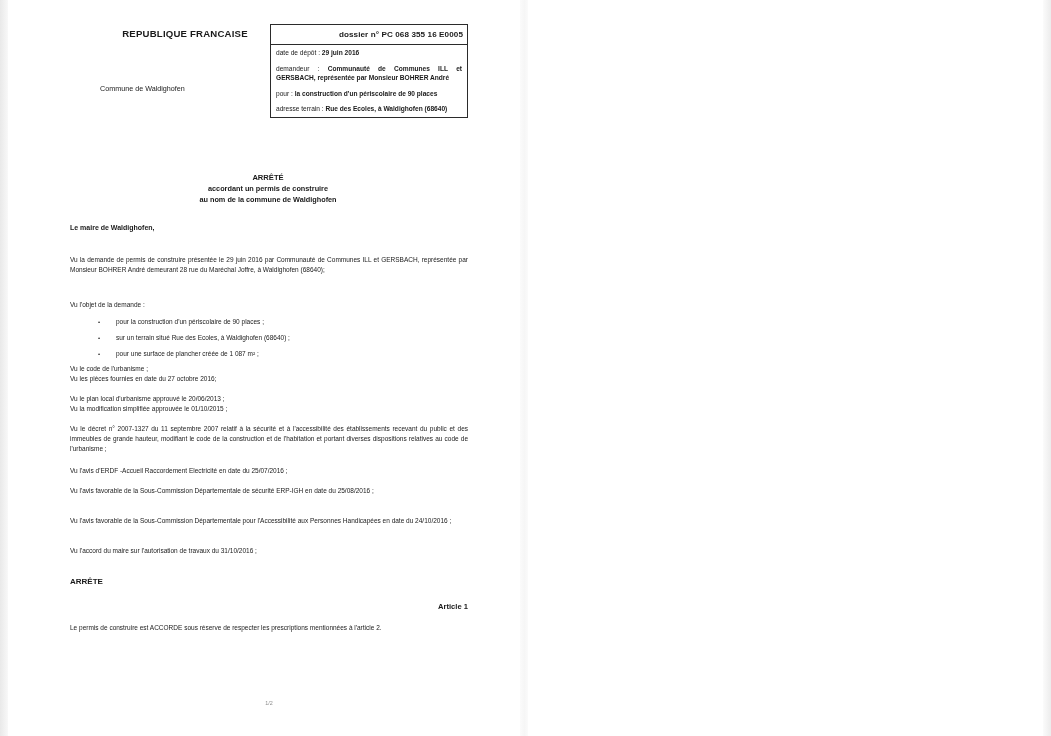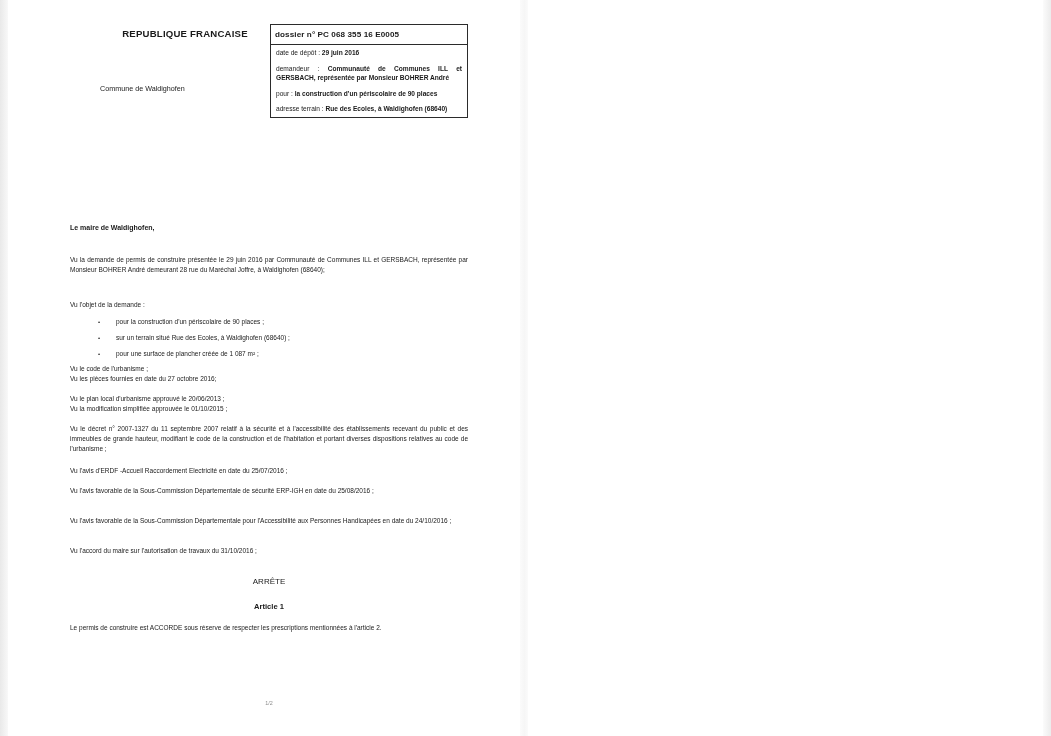--- a/index.html
+++ b/index.html
@@ -61,21 +61,21 @@
   }
 
   
   #dossier-box {
     left: 262px; top: 24px; width: 198px;
     border: 1.3px solid #2b2b2b;
     box-sizing: border-box;
   }
   #dossier-num {
     font-size: 8.1px; font-weight: bold;
-    text-align: left;
+    text-align: right;
     padding: 5px 4px 5px 4px;
     border-bottom: 1.1px solid #2b2b2b;
     letter-spacing: .1px;
   }
   .dossier-row {
     font-size: 6.6px; line-height: 9.6px;
     padding: 3px 5px 3px 5px;
     text-align: justify;
   }
   .dossier-row .lbl { font-weight: normal; }
@@ -105,25 +105,25 @@
   }
   ul.bullets li:before {
     content: "\2022";
     position: absolute; left: 28px; top: 0;
     font-size: 6px;
   }
 
   
   #arrete-2 {
     left: 62px; top: 577px; width: 398px;
-    text-align: center; font-size: 8.0px; font-weight: normal;
+    text-align: left; font-size: 8.0px; font-weight: bold;
   }
   #article1-h {
     left: 62px; top: 602px; width: 398px;
-    text-align: center; font-size: 7.6px; font-weight: bold;
+    text-align: right; font-size: 7.6px; font-weight: bold;
   }
   #article1-p { left: 62px; top: 623px; width: 398px; }
 
   #footer-l {
     left: 62px; top: 700px; width: 398px;
     text-align: center; font-size: 5.4px; color: #8c8c8c;
   }
 </style>
 </head>
 <body>
@@ -153,20 +153,25 @@
 
       <div class="dossier-row">
         <span class="lbl">pour : </span><span class="val">la construction d'un périscolaire de 90 places</span>
       </div>
 
       <div class="dossier-row">
         <span class="lbl">adresse terrain : </span><span class="val">Rue des Ecoles, à Waldighofen (68640)</span>
       </div>
     </div>
 
+    <div class="blk" id="arrete-head">
+      <div class="l1">ARRÊTÉ</div>
+      <div>accordant un permis de construire</div>
+      <div>au nom de la commune de Waldighofen</div>
+    </div>
 
     <div class="blk" id="maire-line">Le maire de Waldighofen,</div>
 
     <div class="blk p1 just" style="top:255px;">Vu la demande de permis de construire présentée le 29 juin 2016 par Communauté de Communes ILL et GERSBACH, représentée par Monsieur BOHRER André demeurant 28 rue du Maréchal Joffre, à Waldighofen (68640);</div>
 
     <div class="blk p1" style="top:300px;">Vu l'objet de la demande :</div>
 
     <ul class="blk bullets" style="left:62px; top:314px; width:398px;">
       <li>pour la construction d'un périscolaire de 90 places ;</li>
       <li>sur un terrain situé Rue des Ecoles, à Waldighofen (68640) ;</li>

